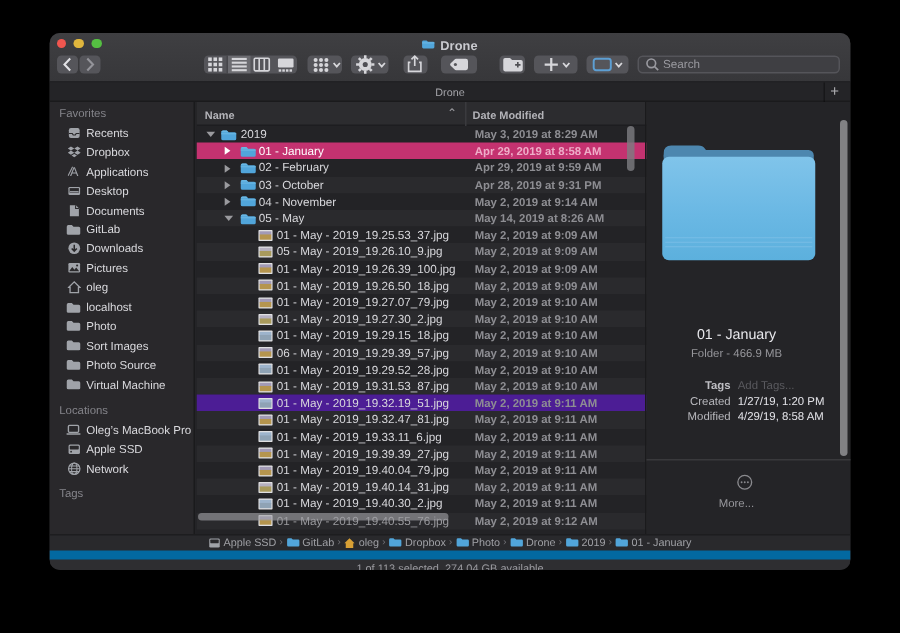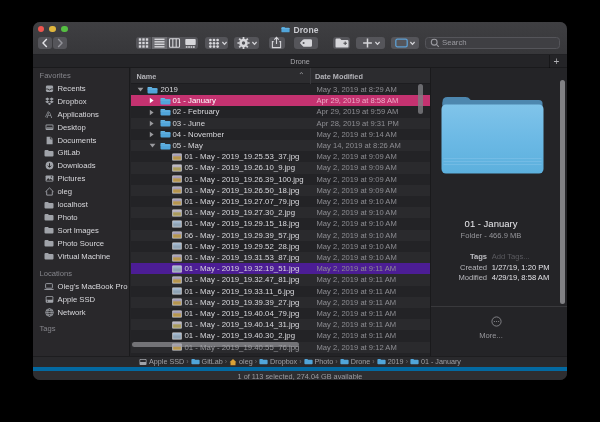--- a/index.html
+++ b/index.html
@@ -34,37 +34,37 @@
 .sitem { position:absolute; left:11px; height:11px; display:flex; align-items:center; gap:3.5px; }
 .sic { width:10px; height:9px; display:flex; align-items:center; justify-content:center; flex:none; }
 .stxt { font-size:7.7px; color:#d9d9dd; white-space:nowrap; }
 #list { position:absolute; left:98px; top:0; width:331.5px; height:288px;
   background:#232326; overflow:hidden; }
 #lhead { position:absolute; left:0; top:0; width:331.5px; height:16px; background:#2c2c2f;
   border-bottom:1px solid #1d1d20; font-size:7.3px; color:#b3b3b8; }
 #rowsbox { position:absolute; left:0; top:16px; width:331.5px; height:272px; }
 .row { position:absolute; left:0; width:331.5px; height:11.2px; }
 .rname { position:absolute; top:0; font-size:7.8px; line-height:11.4px; white-space:nowrap; }
-.rdate { position:absolute; left:185.5px; top:0; font-size:7.6px; line-height:11.4px; white-space:nowrap; }
+.rdate { position:absolute; left:185.5px; top:0; font-size:7.6px; line-height:11.4px; white-space:nowrap;font-weight:bold; }
 #vdiv { position:absolute; left:396.5px; top:0; width:1px; height:288px; background:#1a1a1c; }
 #preview { position:absolute; left:397.5px; top:0; width:136.5px; height:288px; background:#242427; }
 .pc { position:absolute; width:137px; text-align:center; }
 
 .sbar { position:absolute; background:#98989c; border-radius:2.5px; opacity:0.8; }
 .hbar { opacity:0.62; background:#a0a0a4; }
 
 #pathbar { position:absolute; left:0; top:334px; width:534px; height:10.5px;
   background:#29292c; border-top:1px solid #1d1d1f; display:flex; align-items:center;
   justify-content:center; gap:2px; }
 .pit { display:flex; align-items:center; gap:2px; }
 .pic { display:flex; }
 .ptxt { font-size:7.2px; color:#9fa0a5; white-space:nowrap; }
 .psep { font-size:7px; color:#6e6e73; }
 #statusbar { position:absolute; left:0; top:344.5px; width:534px; height:13.5px;
-  background:#2e2e31; border-top:4px solid #0369a1; text-align:center;
+  background:#2e2e31; border-top:6px solid #0369a1; text-align:center;
   font-size:7.3px; color:#9b9ba0; line-height:12.5px; }
 </style></head>
 <body>
 <div id="win">
   <div id="tbar">
     <div class="light" style="left:4.6px;background:#f0564f"></div>
     <div class="light" style="left:16.2px;background:#e0b63d"></div>
     <div class="light" style="left:28.4px;background:#55bf42"></div>
     <div id="title">
         <svg width="9" height="7" viewBox="0 0 9 7">
@@ -416,21 +416,21 @@
                 <path d="M0.8 0.8 L4.6 3.5 L0.8 6.2 Z" fill="#9a9a9e"></path>
               </svg>
             </div>
             <div style="position:absolute;left:28.5px;top:1.6px">
               <svg width="11" height="8" viewBox="0 0 11 8">
                 <path d="M0.5 2.2 Q0.5 1 1.7 1 L4.2 1 L5.4 2.1 L9.4 2.1 Q10.5 2.1 10.5 3.2 L10.5 6.5 Q10.5 7.5 9.4 7.5 L1.7 7.5 Q0.5 7.5 0.5 6.5 Z" fill="#51a5da"></path>
                 <path d="M0.5 2.2 Q0.5 1 1.7 1 L4.2 1 L5.4 2.1 L0.5 2.1 Z" fill="#6ab6e2"></path>
                 <rect x="0.5" y="2.6" width="10" height="1" fill="#6ab6e2" opacity="0.8"></rect>
               </svg>
             </div>
-            <div class="rname" style="left:41.5px;color:#d8d8dc">03 - June</div>
+            <div class="rname" style="left:41.5px;color:#d8d8dc">03 - October</div>
             <div class="rdate" style="color:#8e8e93">Apr 28, 2019 at 9:31 PM</div>
           </div>
 <div class="row" style="top:44.8px;background:#232326">
             <div style="position:absolute;left:18px;top:2.2px">
               <svg width="5" height="7" viewBox="0 0 5 7">
                 <path d="M0.8 0.8 L4.6 3.5 L0.8 6.2 Z" fill="#9a9a9e"></path>
               </svg>
             </div>
             <div style="position:absolute;left:28.5px;top:1.6px">
               <svg width="11" height="8" viewBox="0 0 11 8">

